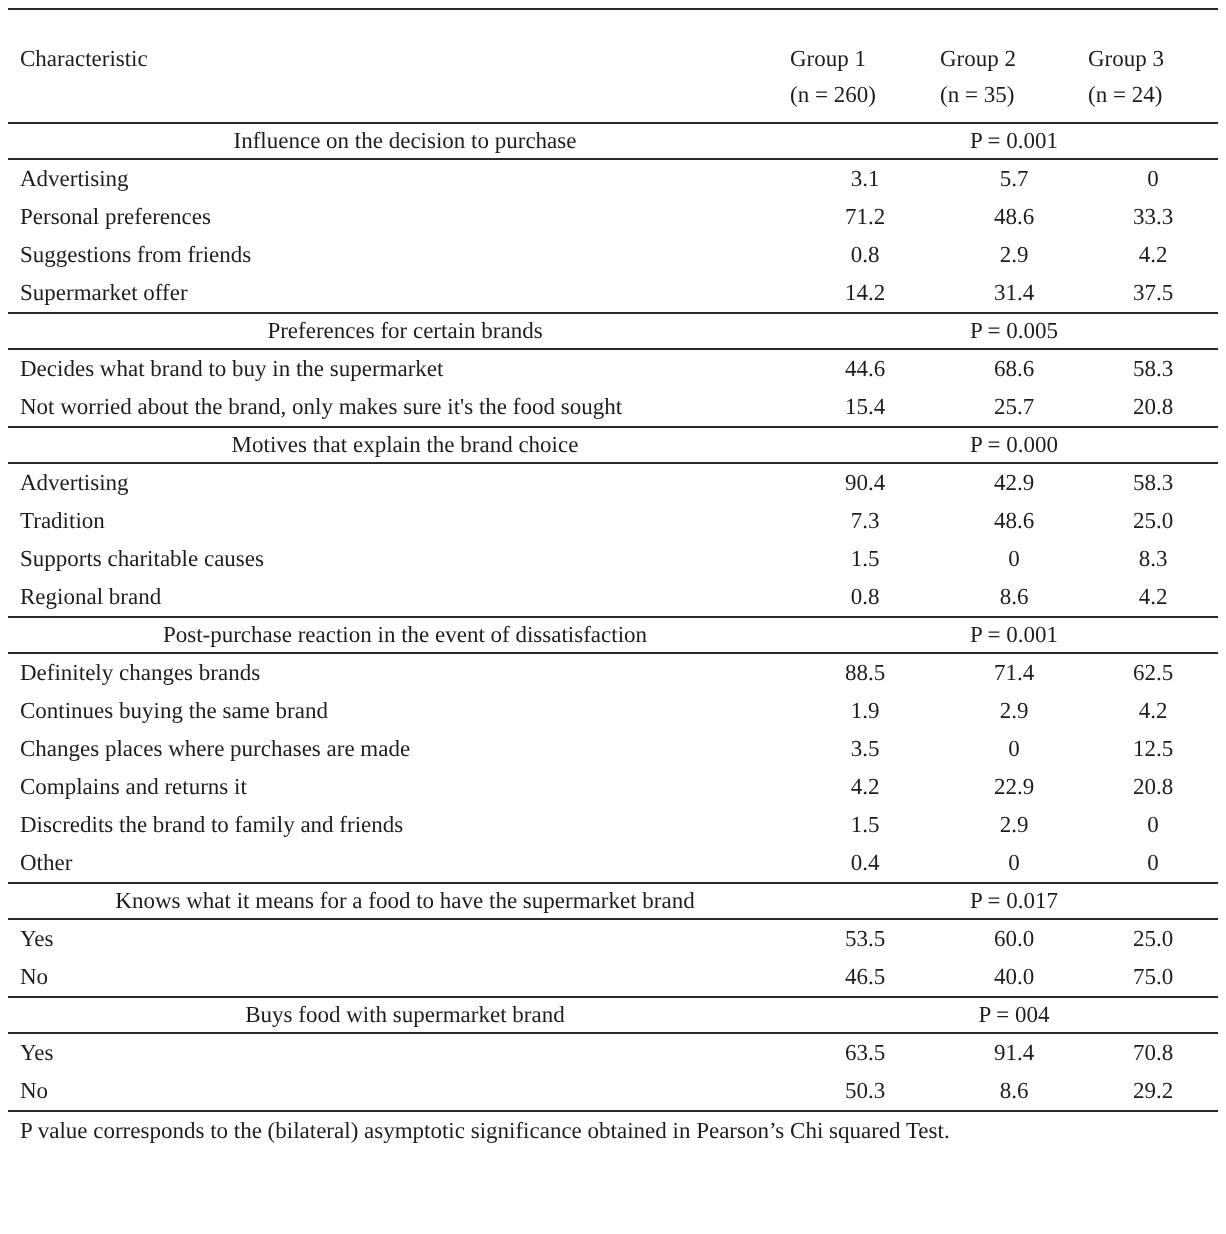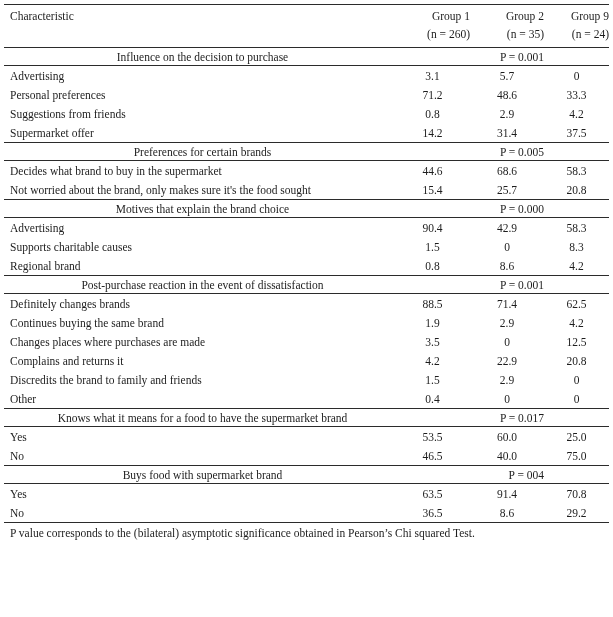--- a/index.html
+++ b/index.html
@@ -27,45 +27,45 @@
   col.c-label  { width: 391px; }
   col.c-g1     { width: 75px; }
   col.c-g2     { width: 74px; }
   col.c-g3     { width: 65px; }
 
   thead th {
     border-top: 1px solid #2b2b2b;
     border-bottom: 1px solid #2b2b2b;
     font-weight: normal;
     vertical-align: top;
-    padding: 2px 0 4px 0;
+    padding: 16px 0 4px 0;
   }
   thead th.h-label {
     text-align: left;
     padding-left: 6px;
   }
   thead th .h-line {
     line-height: 18px;
-    text-align: right;
+    text-align: left;
   }
   thead th.h-label .h-line { text-align: left; }
 
   tr.section-row td {
     border-top: 1px solid #2b2b2b;
     border-bottom: 1px solid #2b2b2b;
     height: 17px;
     padding: 0;
     vertical-align: middle;
   }
   tr.section-row td.section-title {
     text-align: center;
     padding-left: 6px;
   }
   tr.section-row td.p-value {
-    text-align: right;
+    text-align: center;
   }
 
   tr.data-row td {
     height: 19px;
     padding: 0;
     vertical-align: middle;
   }
   tr.data-row td.row-label {
     text-align: left;
     padding-left: 6px;
@@ -101,21 +101,21 @@
         </th>
         <th>
           <div class="h-line">Group 1</div>
           <div class="h-line">(n = 260)</div>
         </th>
         <th>
           <div class="h-line">Group 2</div>
           <div class="h-line">(n = 35)</div>
         </th>
         <th>
-          <div class="h-line">Group 9</div>
+          <div class="h-line">Group 3</div>
           <div class="h-line">(n = 24)</div>
         </th>
       </tr>
     </thead>
     <tbody id="table-body">
         <tr class="section-row">
           <td class="section-title">Influence on the decision to purchase</td>
           <td></td>
           <td class="p-value">P = 0.001</td>
           <td></td>
@@ -168,20 +168,26 @@
           <td class="p-value">P = 0.000</td>
           <td></td>
         </tr>
         <tr class="data-row">
           <td class="row-label">Advertising</td>
           <td class="cell-value">90.4</td>
           <td class="cell-value">42.9</td>
           <td class="cell-value">58.3</td>
         </tr>
         <tr class="data-row">
+          <td class="row-label">Tradition</td>
+          <td class="cell-value">7.3</td>
+          <td class="cell-value">48.6</td>
+          <td class="cell-value">25.0</td>
+        </tr>
+        <tr class="data-row">
           <td class="row-label">Supports charitable causes</td>
           <td class="cell-value">1.5</td>
           <td class="cell-value">0</td>
           <td class="cell-value">8.3</td>
         </tr>
         <tr class="data-row">
           <td class="row-label">Regional brand</td>
           <td class="cell-value">0.8</td>
           <td class="cell-value">8.6</td>
           <td class="cell-value">4.2</td>
@@ -253,21 +259,21 @@
           <td></td>
         </tr>
         <tr class="data-row">
           <td class="row-label">Yes</td>
           <td class="cell-value">63.5</td>
           <td class="cell-value">91.4</td>
           <td class="cell-value">70.8</td>
         </tr>
         <tr class="data-row">
           <td class="row-label">No</td>
-          <td class="cell-value">36.5</td>
+          <td class="cell-value">50.3</td>
           <td class="cell-value">8.6</td>
           <td class="cell-value">29.2</td>
         </tr>
       </tbody>
     <tfoot>
       <tr>
         <td colspan="4">P value corresponds to the (bilateral) asymptotic significance obtained in Pearson’s Chi squared Test.</td>
       </tr>
     </tfoot>
   </table>

